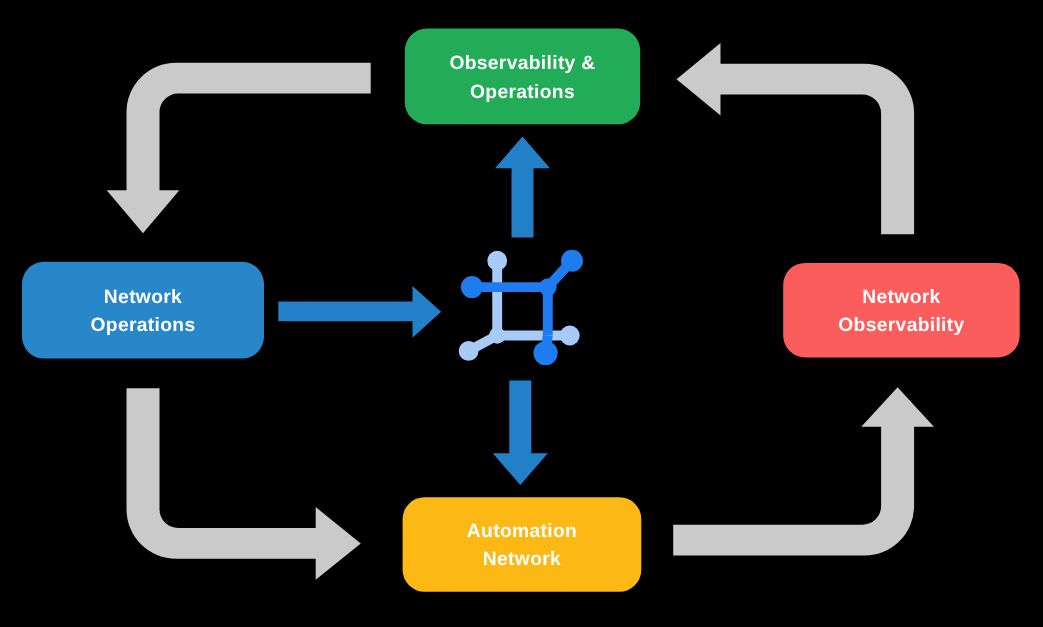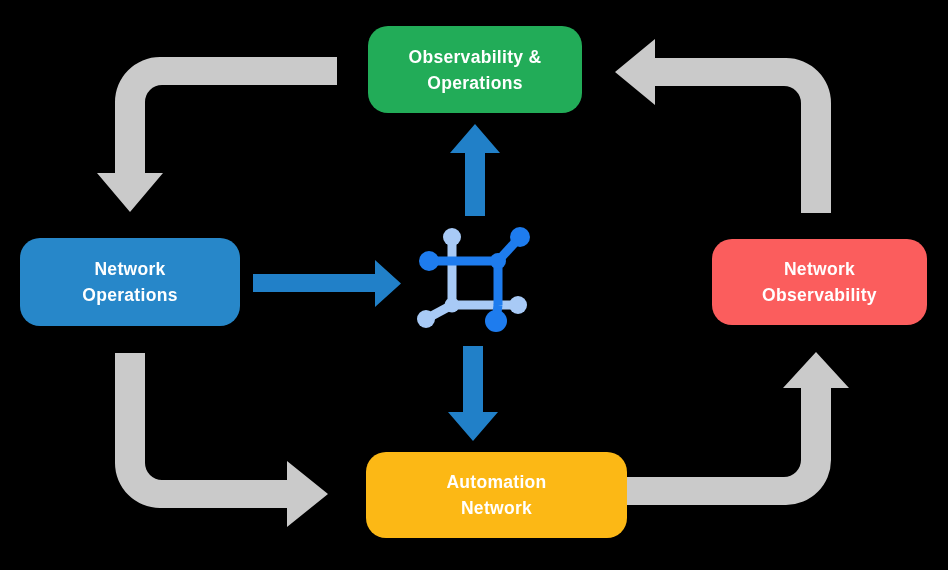--- a/index.html
+++ b/index.html
@@ -20,21 +20,21 @@
     color:#ffffff;
     font-size:17.5px;
     font-weight:600;
     letter-spacing:.3px;
     text-align:center;
     line-height:26px;
   }
   .node-observability{left:368px;top:26px;width:214px;height:87px;}
   .node-operations{left:20px;top:238px;width:220px;height:88px;}
   .node-infrastructure{left:712px;top:239px;width:215px;height:86px;}
-  .node-automation{left:366px;top:452px;width:261px;height:86px;}
+  .node-automation{left:366px;top:452px;width:217px;height:86px;}
 </style>
 </head>
 <body>
 
 <div class="canvas">
 
   <svg class="layer" viewBox="0 0 948 570" xmlns="http://www.w3.org/2000/svg">
     <path d="M337,57 H160 A45,45 0 0 0 115,102 V173 H97 L130,212 L163,173 H145 V102 A17,17 0 0 1 162,85 H337 Z" fill="#CACACA"></path>
     <path d="M115,353 V463 A45,45 0 0 0 160,508 H287 V527 L328,494 L287,461 V480 H162 A17,17 0 0 1 145,463 V353 Z" fill="#CACACA"></path>
     <path d="M612,477 H784 A17,17 0 0 0 801,460 V388 H783 L816,352 L849,388 H831 V460 A45,45 0 0 1 786,505 H612 Z" fill="#CACACA"></path>

